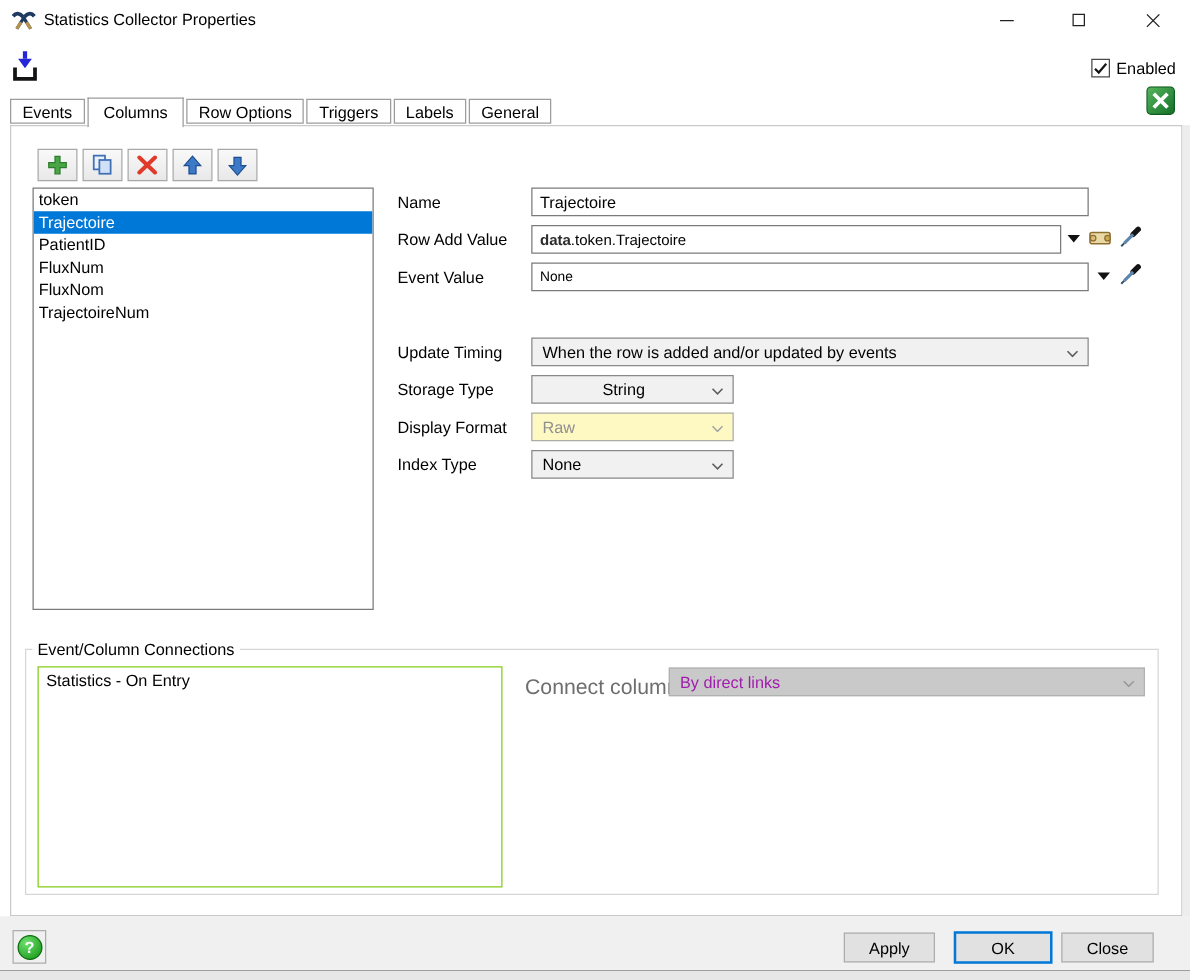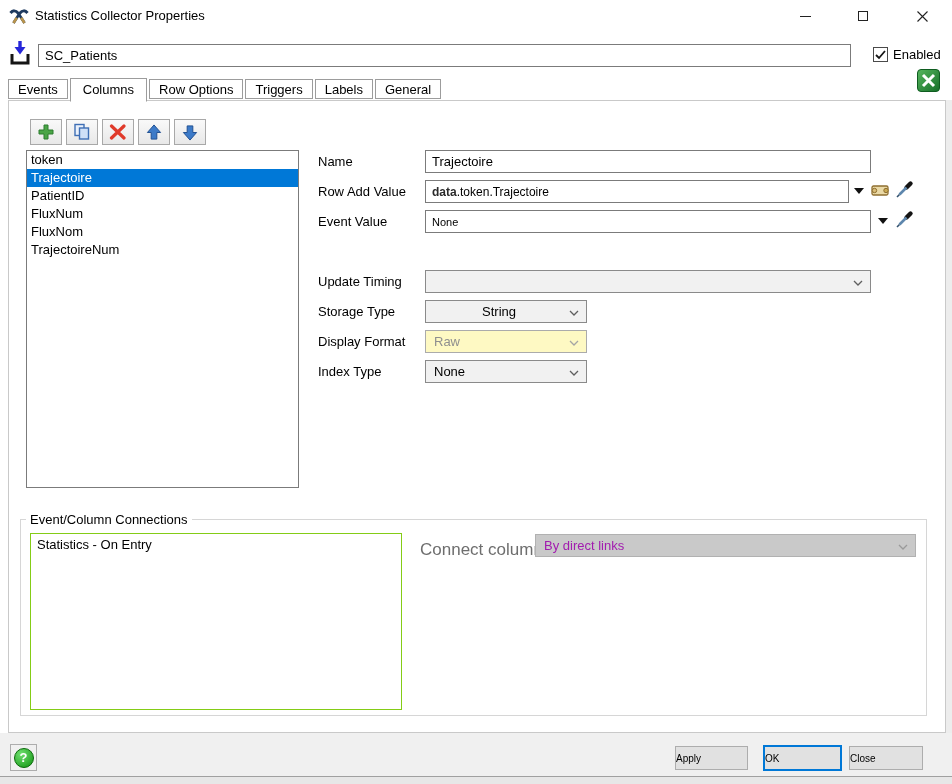--- a/index.html
+++ b/index.html
@@ -64,21 +64,21 @@
   .group-title { position:absolute; left:26px; top:512px; background:#fff; padding:0 4px; font-size:13px; }
   .conn-list { position:absolute; left:30px; top:533px; width:372px; height:177px; border:1px solid #84cc16; background:#fff; }
   .conn-item { height:19px; line-height:19px; padding:1px 6px; font-size:13px; }
   .connect-label { position:absolute; left:420px; top:540px; color:#6e6e6e; font-size:17px; }
   
   .footer { position:absolute; left:0; top:733px; width:952px; height:51px; background:#f0f0f0; }
   .help-btn { position:absolute; left:10px; top:744px; width:27px; height:27px; border:1px solid #adadad; background:#f0f0f0; display:flex; align-items:center; justify-content:center; cursor:pointer; }
   .help-q { position:absolute; color:#fff; font-weight:bold; font-size:13px; line-height:1; pointer-events:none; }
   .btn {
     position:absolute; height:24px; background:#e1e1e1; border:1px solid #adadad;
-    display:flex; align-items:center; justify-content:flex-start; font-size:10px; cursor:pointer;
+    display:flex; align-items:center; justify-content:center; font-size:13px; cursor:pointer;
   }
   .btn.apply { left:675px; top:746px; width:73px; }
   .btn.ok { left:763px; top:745px; width:79px; height:26px; border:2px solid #0078d7; }
   .btn.close { left:849px; top:746px; width:74px; }
   .bottom-line { position:absolute; left:0; top:776px; width:952px; height:1px; background:#a0a0a0; }
   .bottom-shade { position:absolute; left:0; top:777px; width:952px; height:7px; background:#e7e7e7; }
   .code-kw { font-weight:bold; color:#2b2b2b; }
   .small-val { font-size:11px; }
 </style>
 </head>
@@ -111,21 +111,20 @@
     </div>
   </div>
 
   <span class="drop-icon">
     <svg width="24" height="26" viewBox="0 0 24 26">
       <path d="M4 14 V23 H20 V14" fill="none" stroke="#141414" stroke-width="3"></path>
       <path d="M12 1 V7" stroke="#2626d9" stroke-width="3.4"></path>
       <polygon points="6.5,7 17.5,7 12,14.5" fill="#2626d9"></polygon>
     </svg>
   </span>
-  <input class="name-input" value="SC_Patients" style="">
   <div class="checkbox">
     <svg width="11" height="10" viewBox="0 0 11 10">
       <path d="M1 5 L4 8 L10 1" fill="none" stroke="#161616" stroke-width="1.8"></path>
     </svg>
   </div>
   <span class="enabled-label">Enabled</span>
   <div class="excel-btn">
     <svg width="23" height="23" viewBox="0 0 23 23">
       <defs>
           <linearGradient id="gx" x1="0" y1="0" x2="1" y2="1">
@@ -239,20 +238,21 @@
     </div>
   <div class="icon-btn" style="left:894px; top:210px; width:20px; height:20px;">
     <svg width="20" height="20" viewBox="0 0 20 20">
       <path d="M16.5 3.5 L12.5 7.5" stroke="#141414" stroke-width="4.4" stroke-linecap="round"></path>
       <path d="M12.5 7.5 L5.5 14.5" stroke="#5d86ad" stroke-width="2.6"></path>
       <path d="M5.5 14.5 L3 17" stroke="#30506e" stroke-width="1.6"></path>
     </svg>
   </div>
 
   <div class="combo" style="left:425px; top:270px; width:446px;">
+    <span>When the row is added and/or updated by events</span>
     <svg class="chev" width="10" height="6">
         <path d="M1 1 L5 5 L9 1" fill="none" stroke="#5f5f5f" stroke-width="1.3"></path>
       </svg>
   </div>
   <div class="combo" style="left:425px; top:300px; width:162px;justify-content:center;">
     <span>String</span>
     <svg class="chev" width="10" height="6">
         <path d="M1 1 L5 5 L9 1" fill="none" stroke="#5f5f5f" stroke-width="1.3"></path>
       </svg>
   </div>

